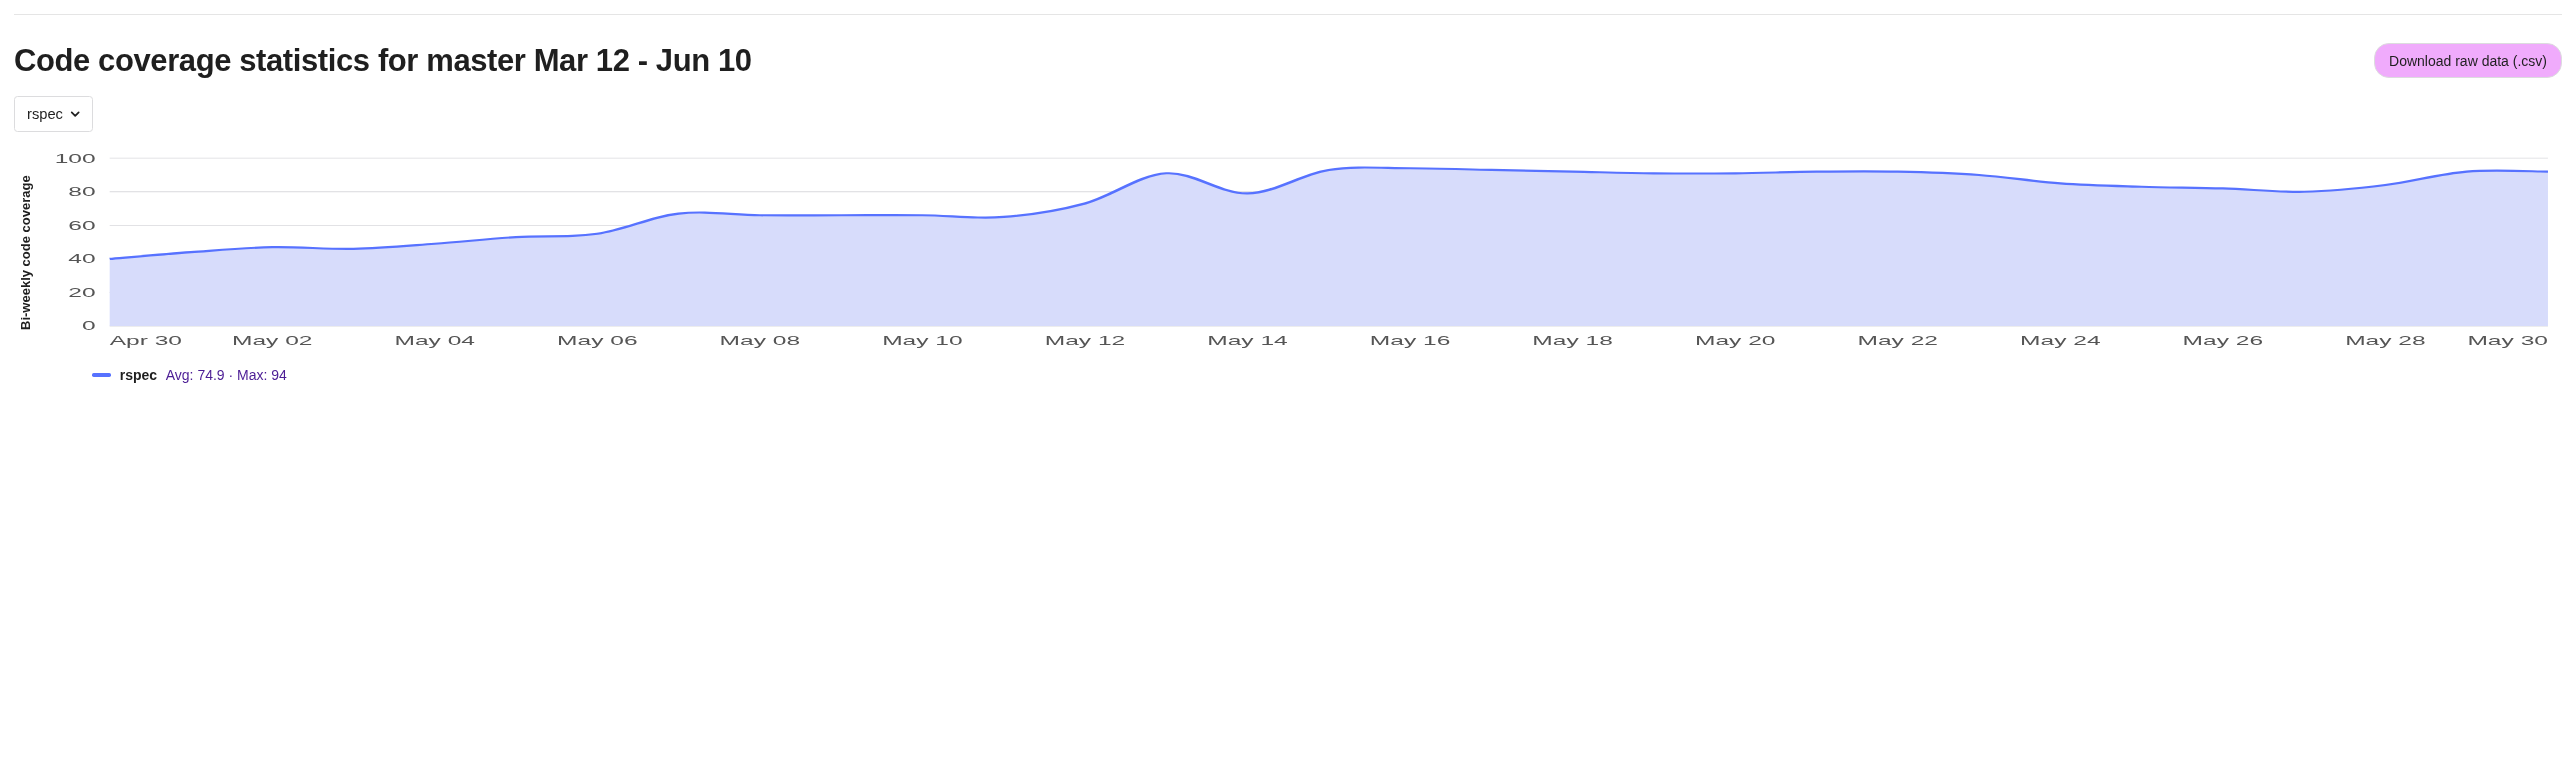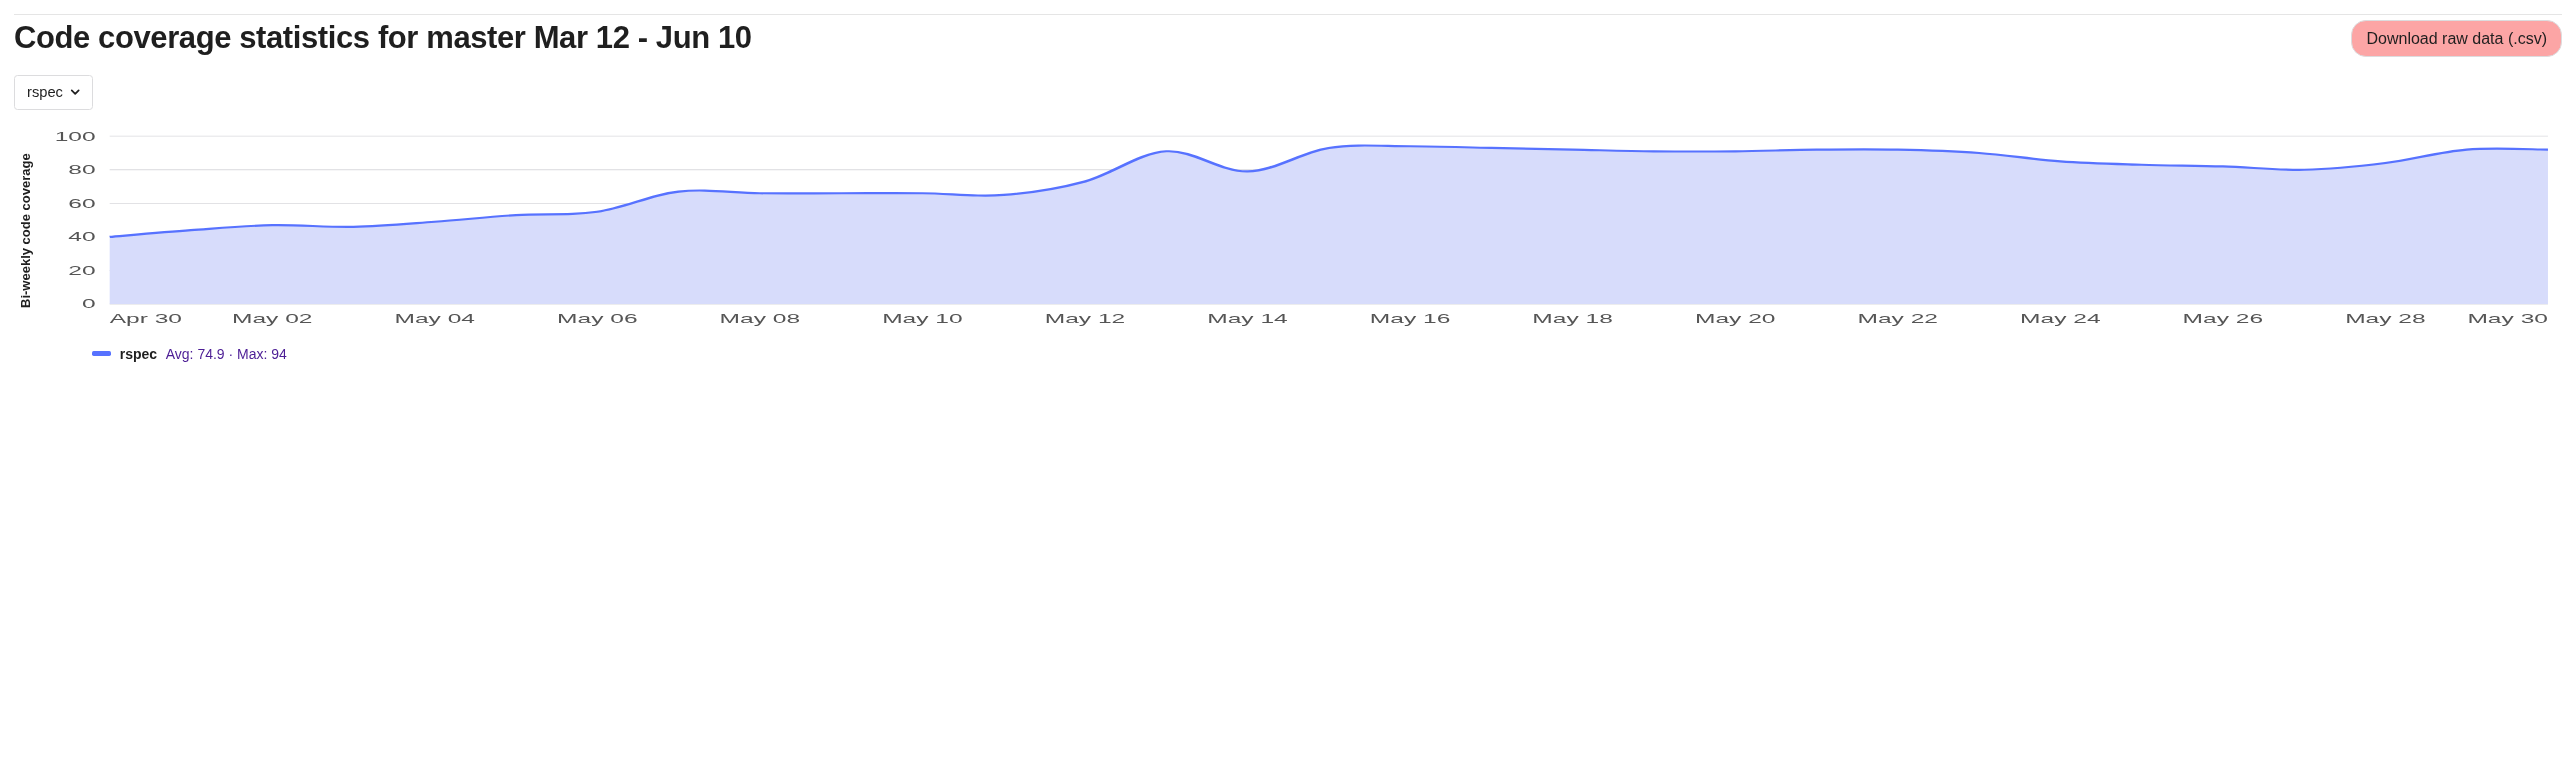--- a/index.html
+++ b/index.html
@@ -8,34 +8,34 @@
       background: #fff;
       padding: 14px;
       color: #1f1f1f;
     }
     .header-row {
       display: flex;
       justify-content: space-between;
       align-items: flex-start;
       margin-bottom: 17.3px;
       border-top: 0.9px solid #e5e5e5;
-      padding-top: 5px;
+      padding-top: 28px;
     }
     .page-title {
       font-size: 31px;
       font-weight: 700;
       letter-spacing: -0.4px;
       color: #1f1f1f;
     }
     .download-btn {
       border: 0.9px solid #dcdcde;
-      background: #fca5a5;
+      background: #f0abfc;
       border-radius: 15px;
       padding: 8.7px 14px;
-      font-size: 16px;
+      font-size: 14px;
       color: #1f1f1f;
       cursor: pointer;
       white-space: nowrap;
     }
     .selector-row { margin-bottom: 21px; }
     .dropdown-btn {
       display: inline-flex;
       align-items: center;
       gap: 7px;
       border: 0.9px solid #dcdcde;

